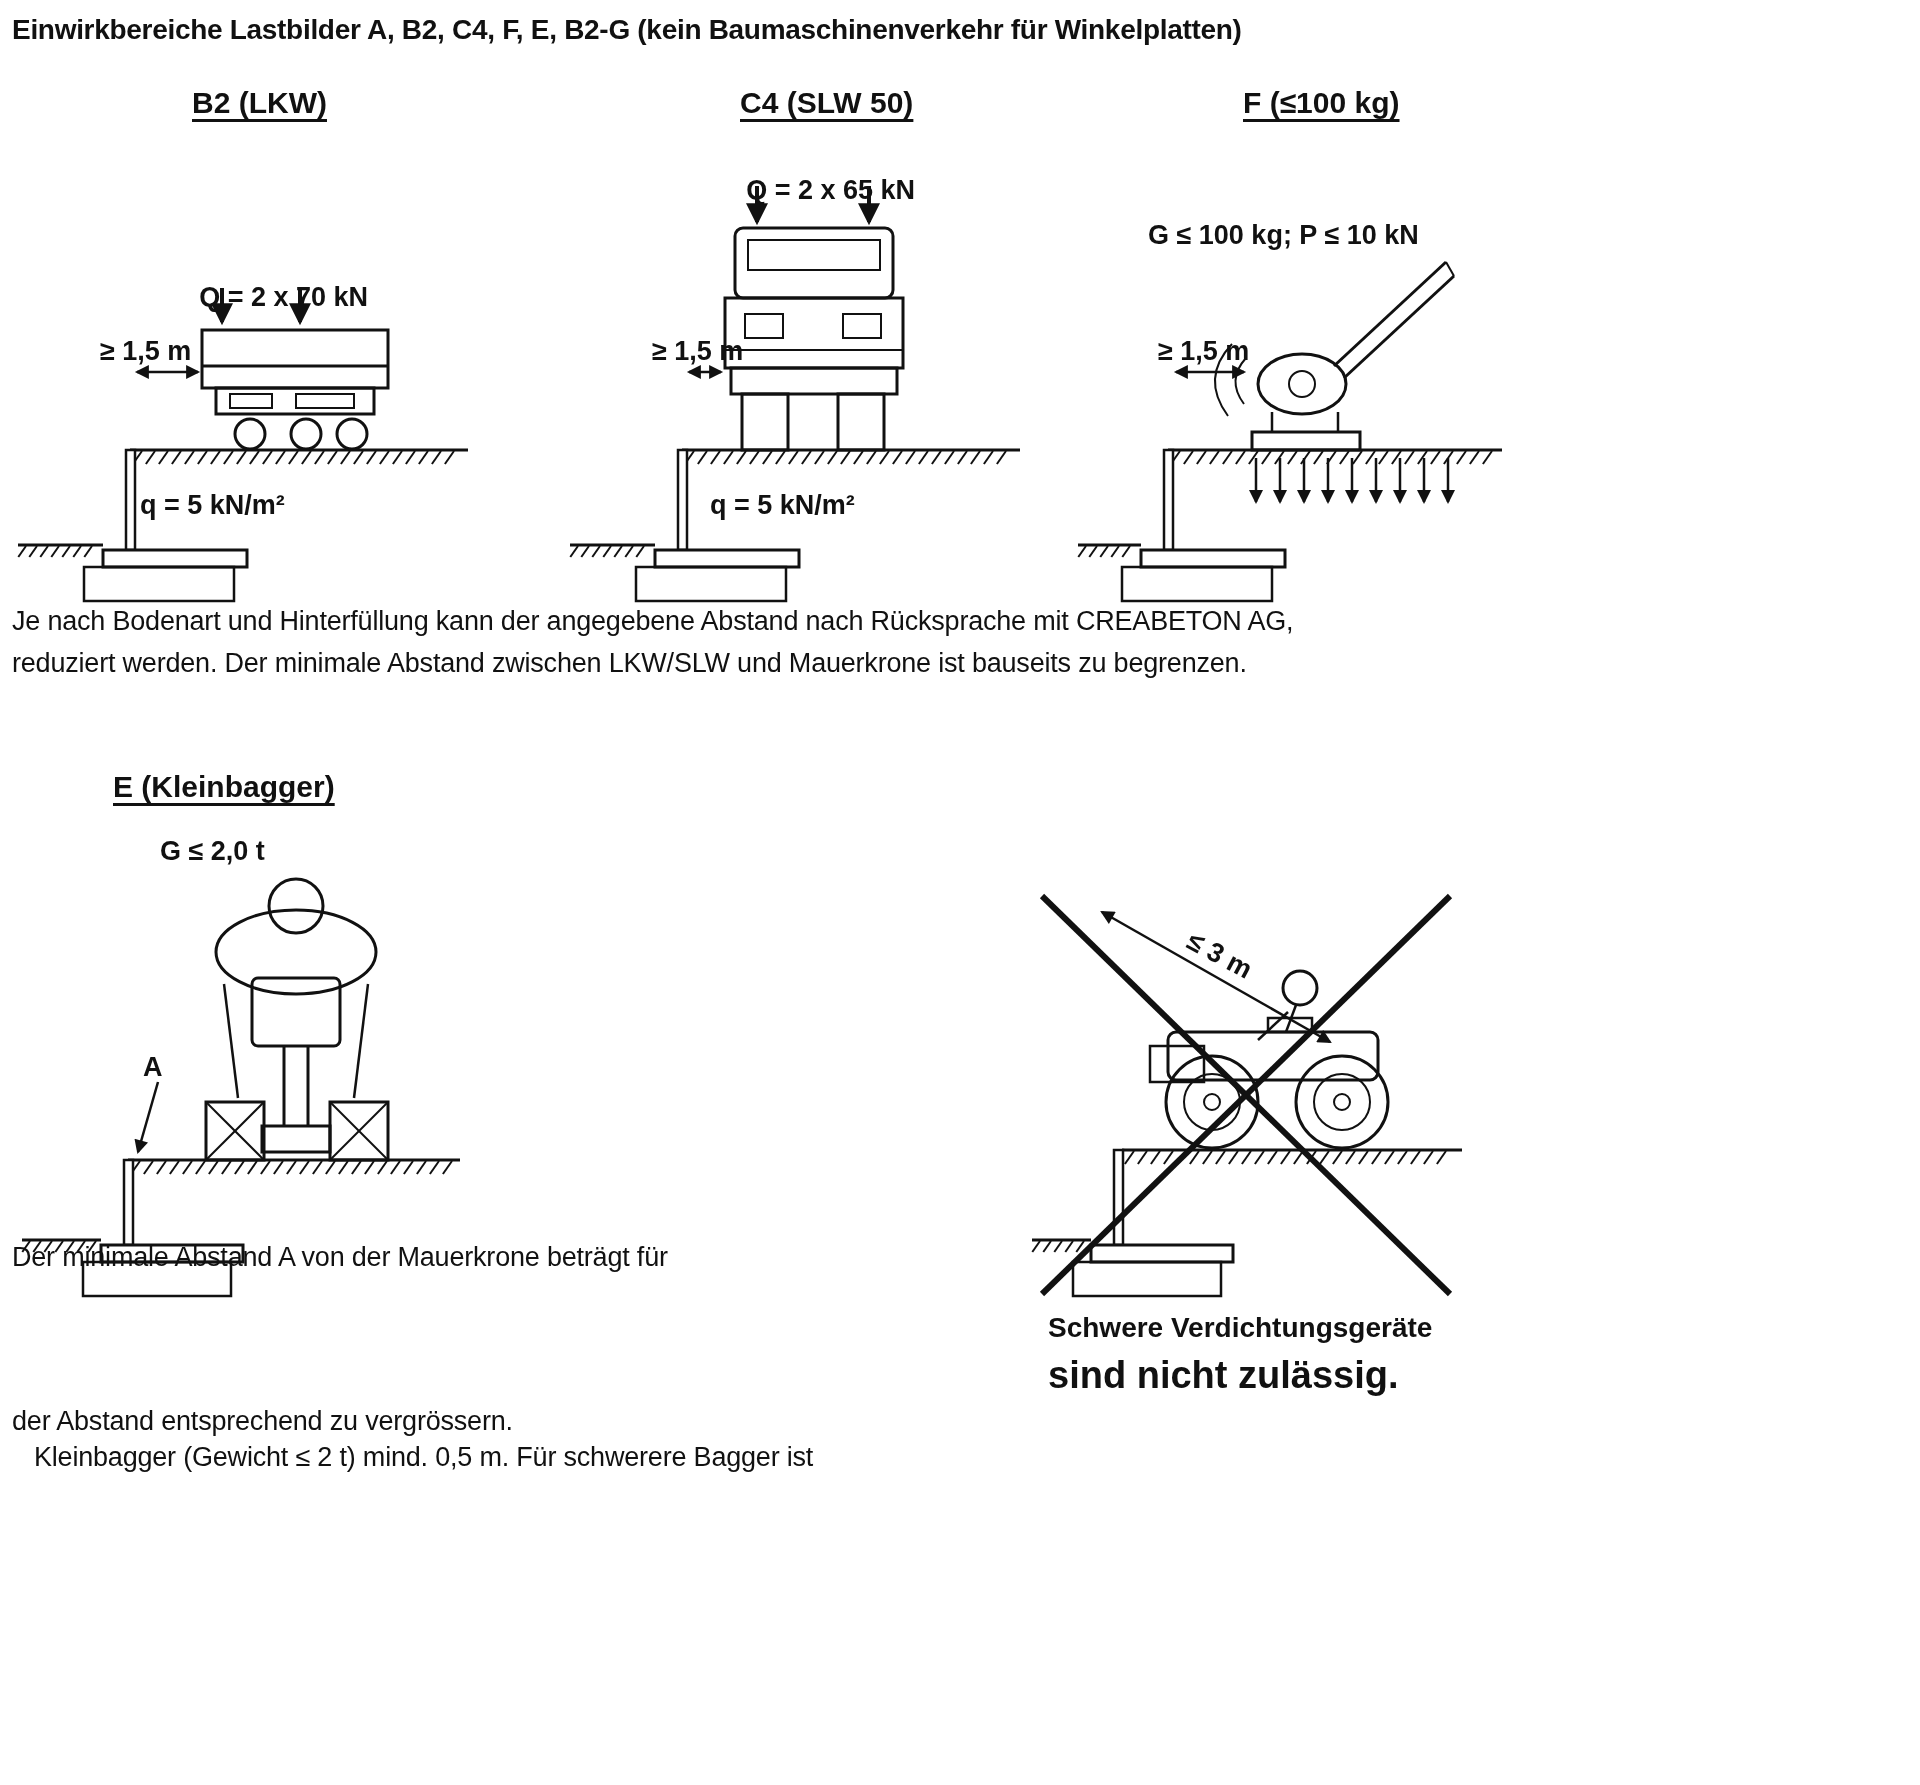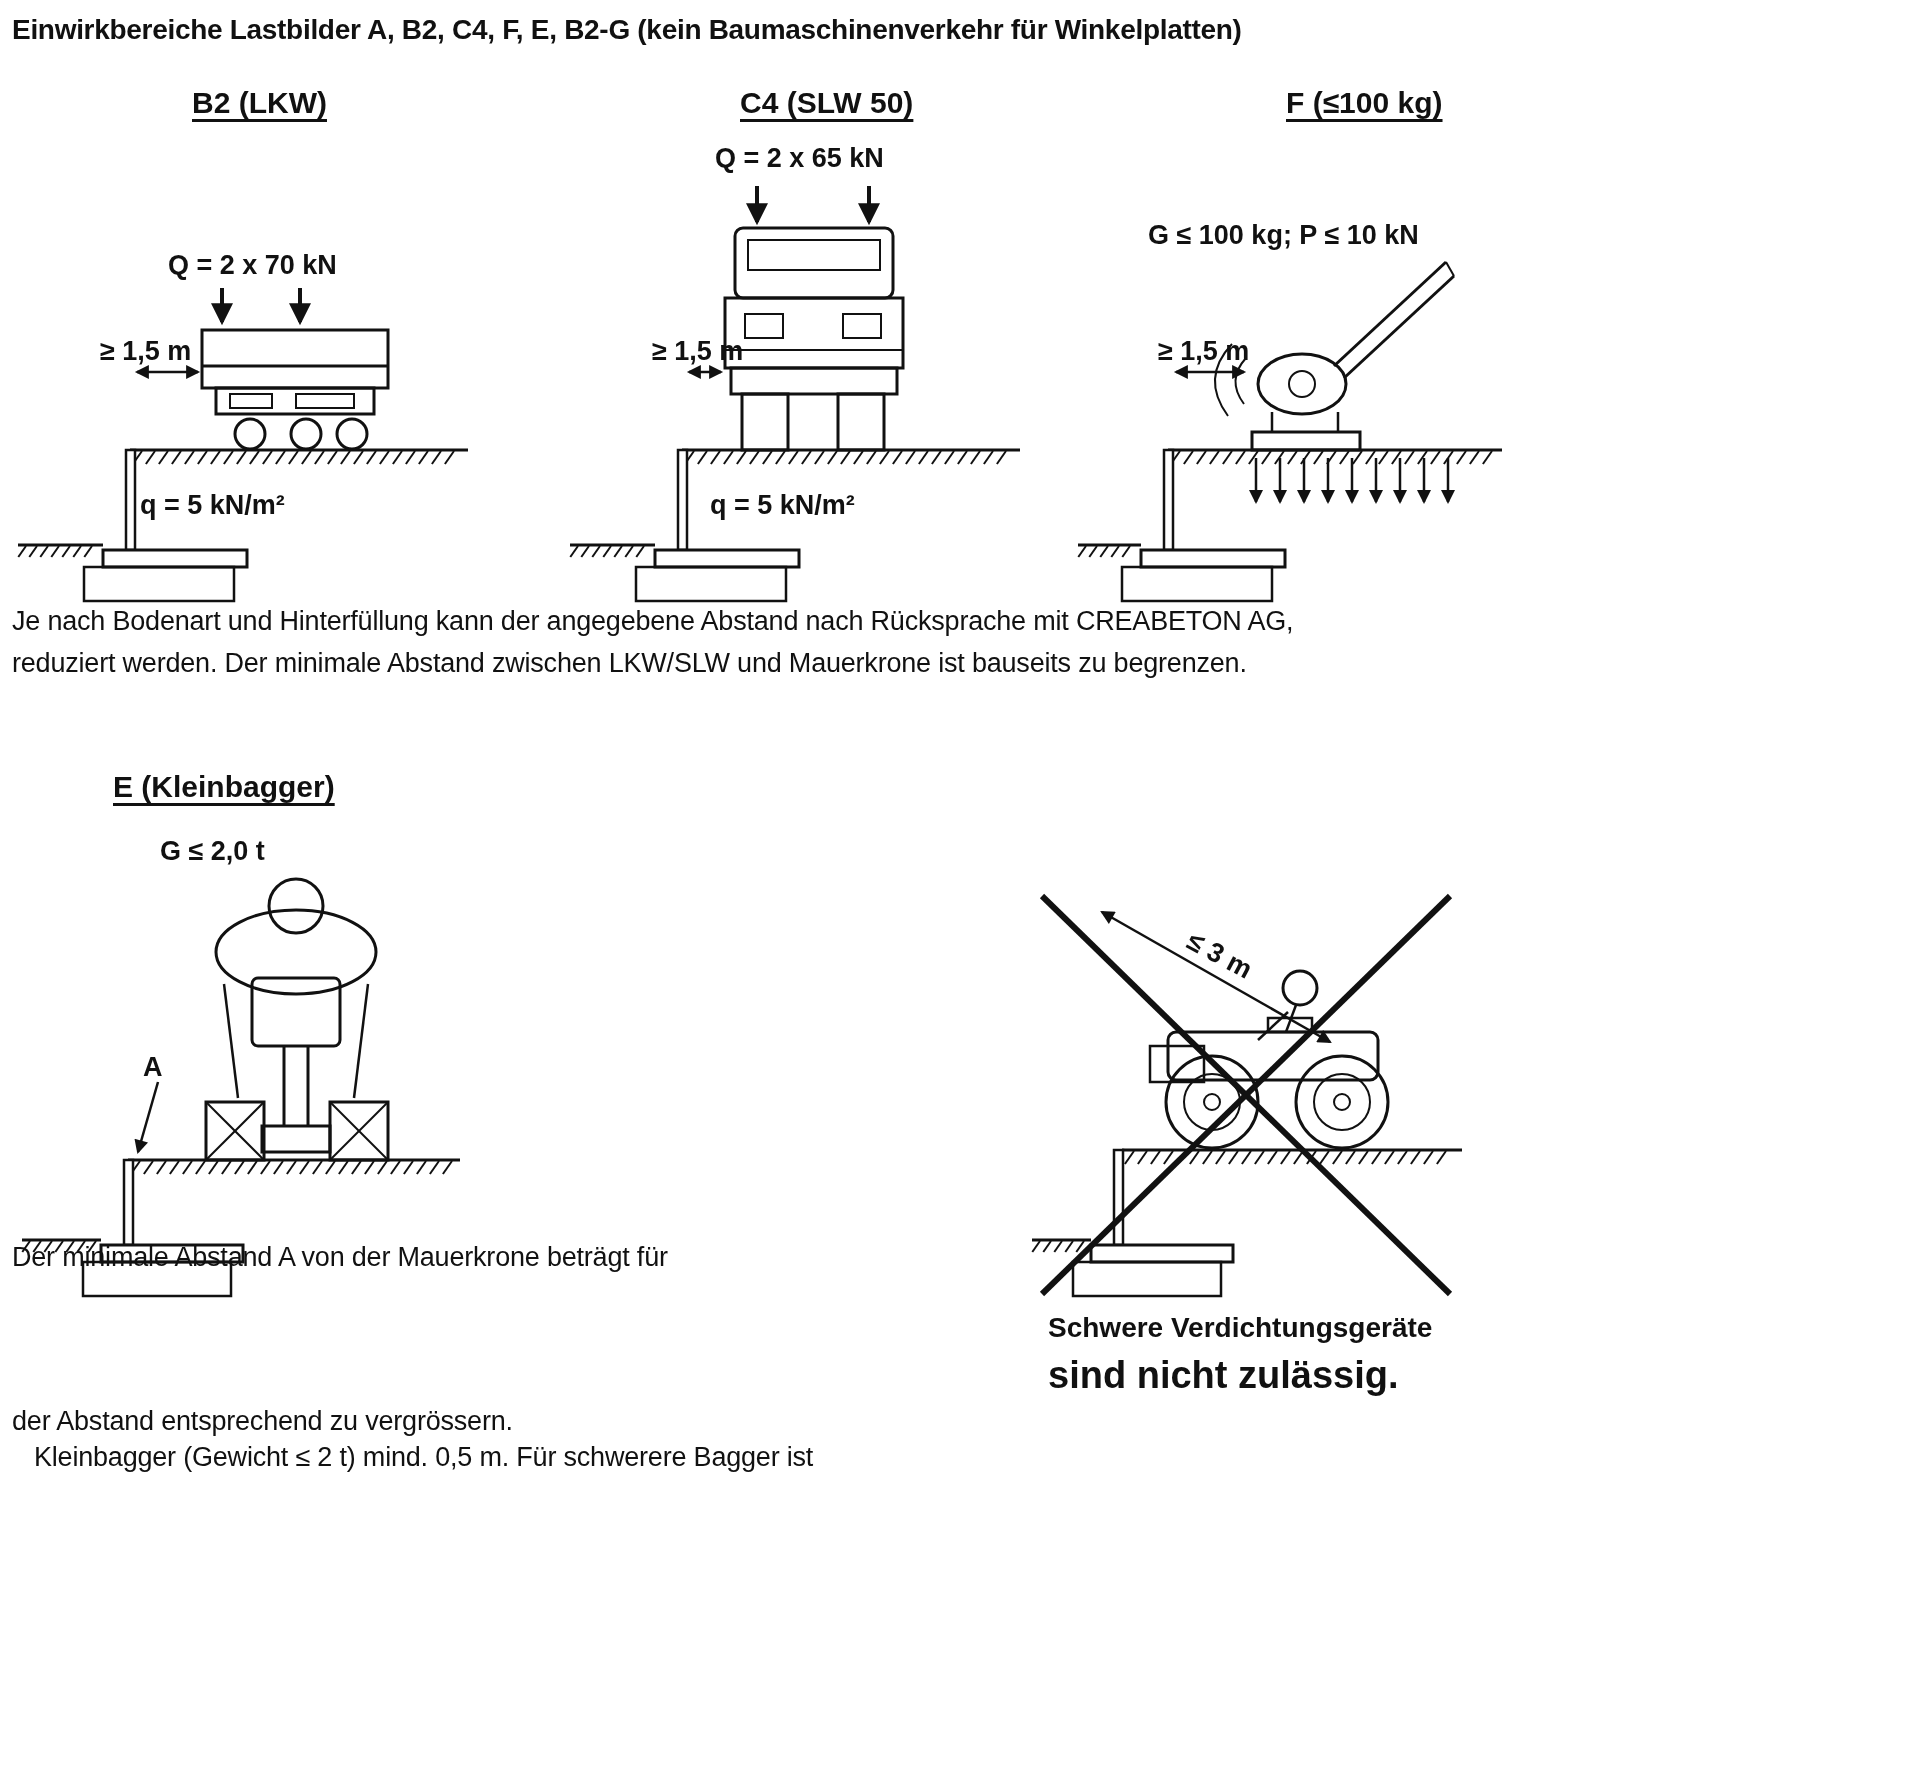--- a/index.html
+++ b/index.html
@@ -9,21 +9,21 @@
     width:1920px; height:1785px;
     font-family:"Liberation Sans", sans-serif;
     color:#111111;
     overflow:hidden;
   }
   .abs { position:absolute; }
   .title { font-size:28px; font-weight:bold; letter-spacing:-0.3px; }
   .heading { font-size:30px; font-weight:bold; text-decoration:underline; text-underline-offset:6px; }
   .lbl { font-size:27px; font-weight:bold; white-space:nowrap; }
   .note { font-size:27px; font-weight:normal; white-space:nowrap; letter-spacing:-0.2px; }
-  .ctr { text-align:left; }
+  .ctr { text-align:right;margin-top:32px; }
   svg.scene { position:absolute; left:0; top:0; }
   svg line, svg path, svg rect, svg circle, svg ellipse { stroke:#111111; fill:none; }
   svg .wfill { fill:#ffffff; }
   svg .ahp { fill:#111111; stroke:none; }
 </style>
 </head>
 <body>
 
 <svg class="scene" width="1920" height="1785" viewBox="0 0 1920 1785">
   <defs>
@@ -353,21 +353,21 @@
       <line x1="1042" y1="896" x2="1450" y2="1294"></line>
       <line x1="1450" y1="896" x2="1042" y2="1294"></line>
     </g>
   </g>
 </svg>
 
 <div class="title abs" style="left:12px; top:14px;">Einwirkbereiche Lastbilder A, B2, C4, F, E, B2-G (kein Baumaschinenverkehr für Winkelplatten)</div>
 
 <div class="heading abs" style="left:192px; top:86px;">B2 (LKW)</div>
 <div class="heading abs" style="left:740px; top:86px;">C4 (SLW 50)</div>
-<div class="heading abs" style="left:1243px; top:86px;margin-left:43px;">F (≤100 kg)</div>
+<div class="heading abs" style="left:1243px; top:86px;">F (≤100 kg)</div>
 
 <div class="lbl abs ctr" style="left:715px; top:143px; width:200px;">Q = 2 x 65 kN</div>
 <div class="lbl abs ctr" style="left:168px; top:250px; width:200px;">Q = 2 x 70 kN</div>
 <div class="lbl abs" style="left:1148px; top:220px;">G ≤ 100 kg; P ≤ 10 kN</div>
 
 <div class="lbl abs" style="left:100px; top:336px;">≥ 1,5 m</div>
 <div class="lbl abs" style="left:652px; top:336px;">≥ 1,5 m</div>
 <div class="lbl abs" style="left:1158px; top:336px;">≥ 1,5 m</div>
 
 <div class="lbl abs" style="left:140px; top:490px;">q = 5 kN/m²</div>

